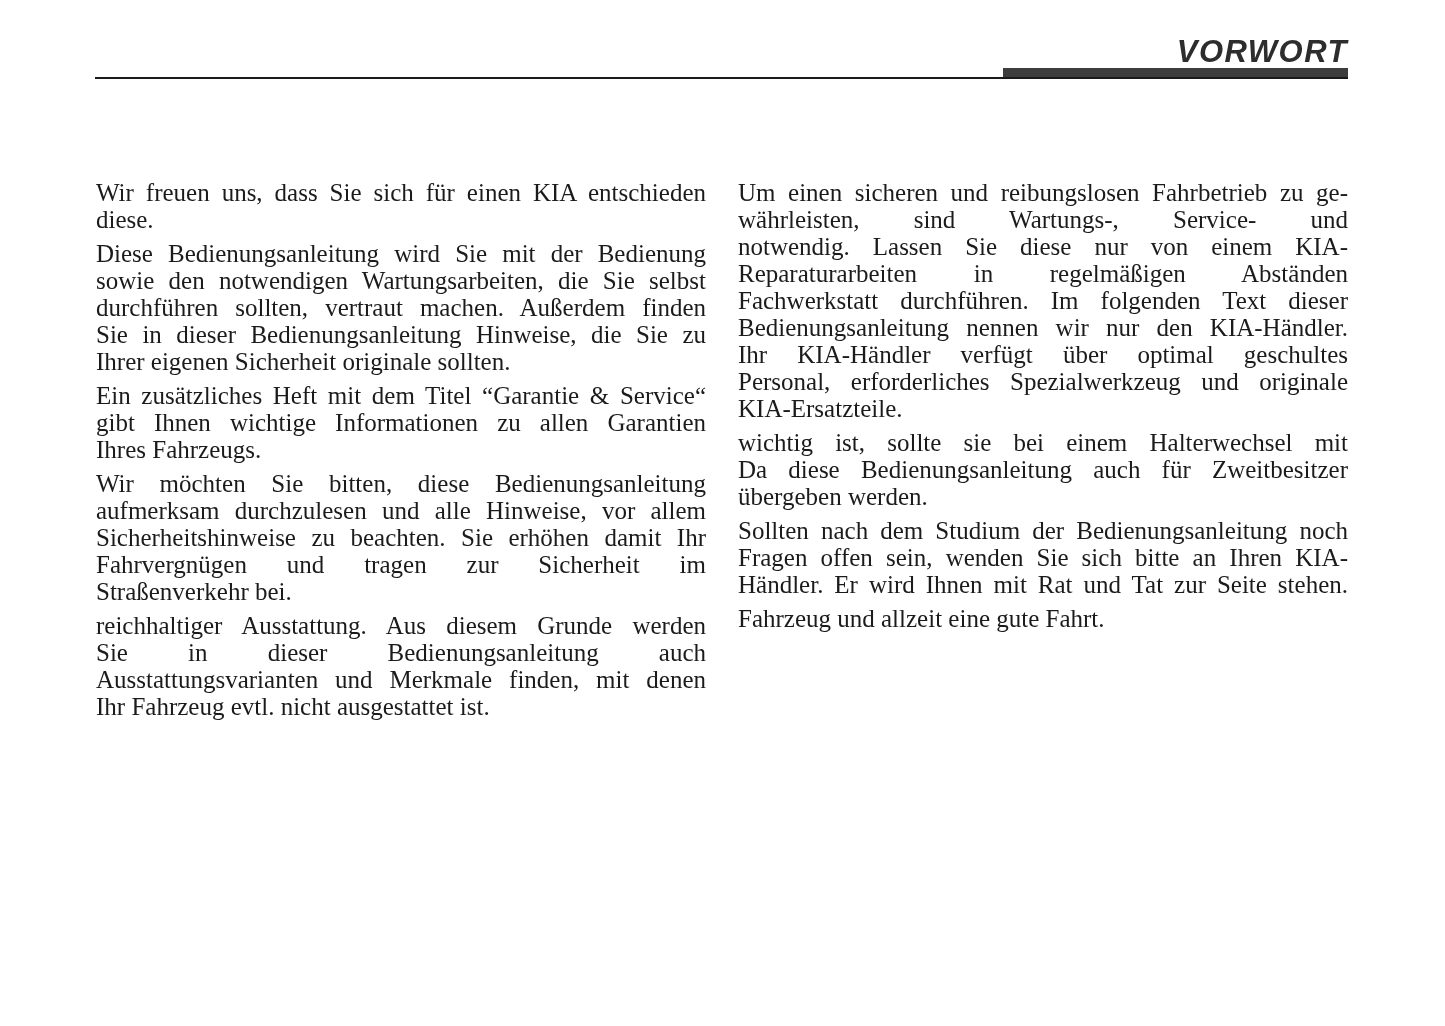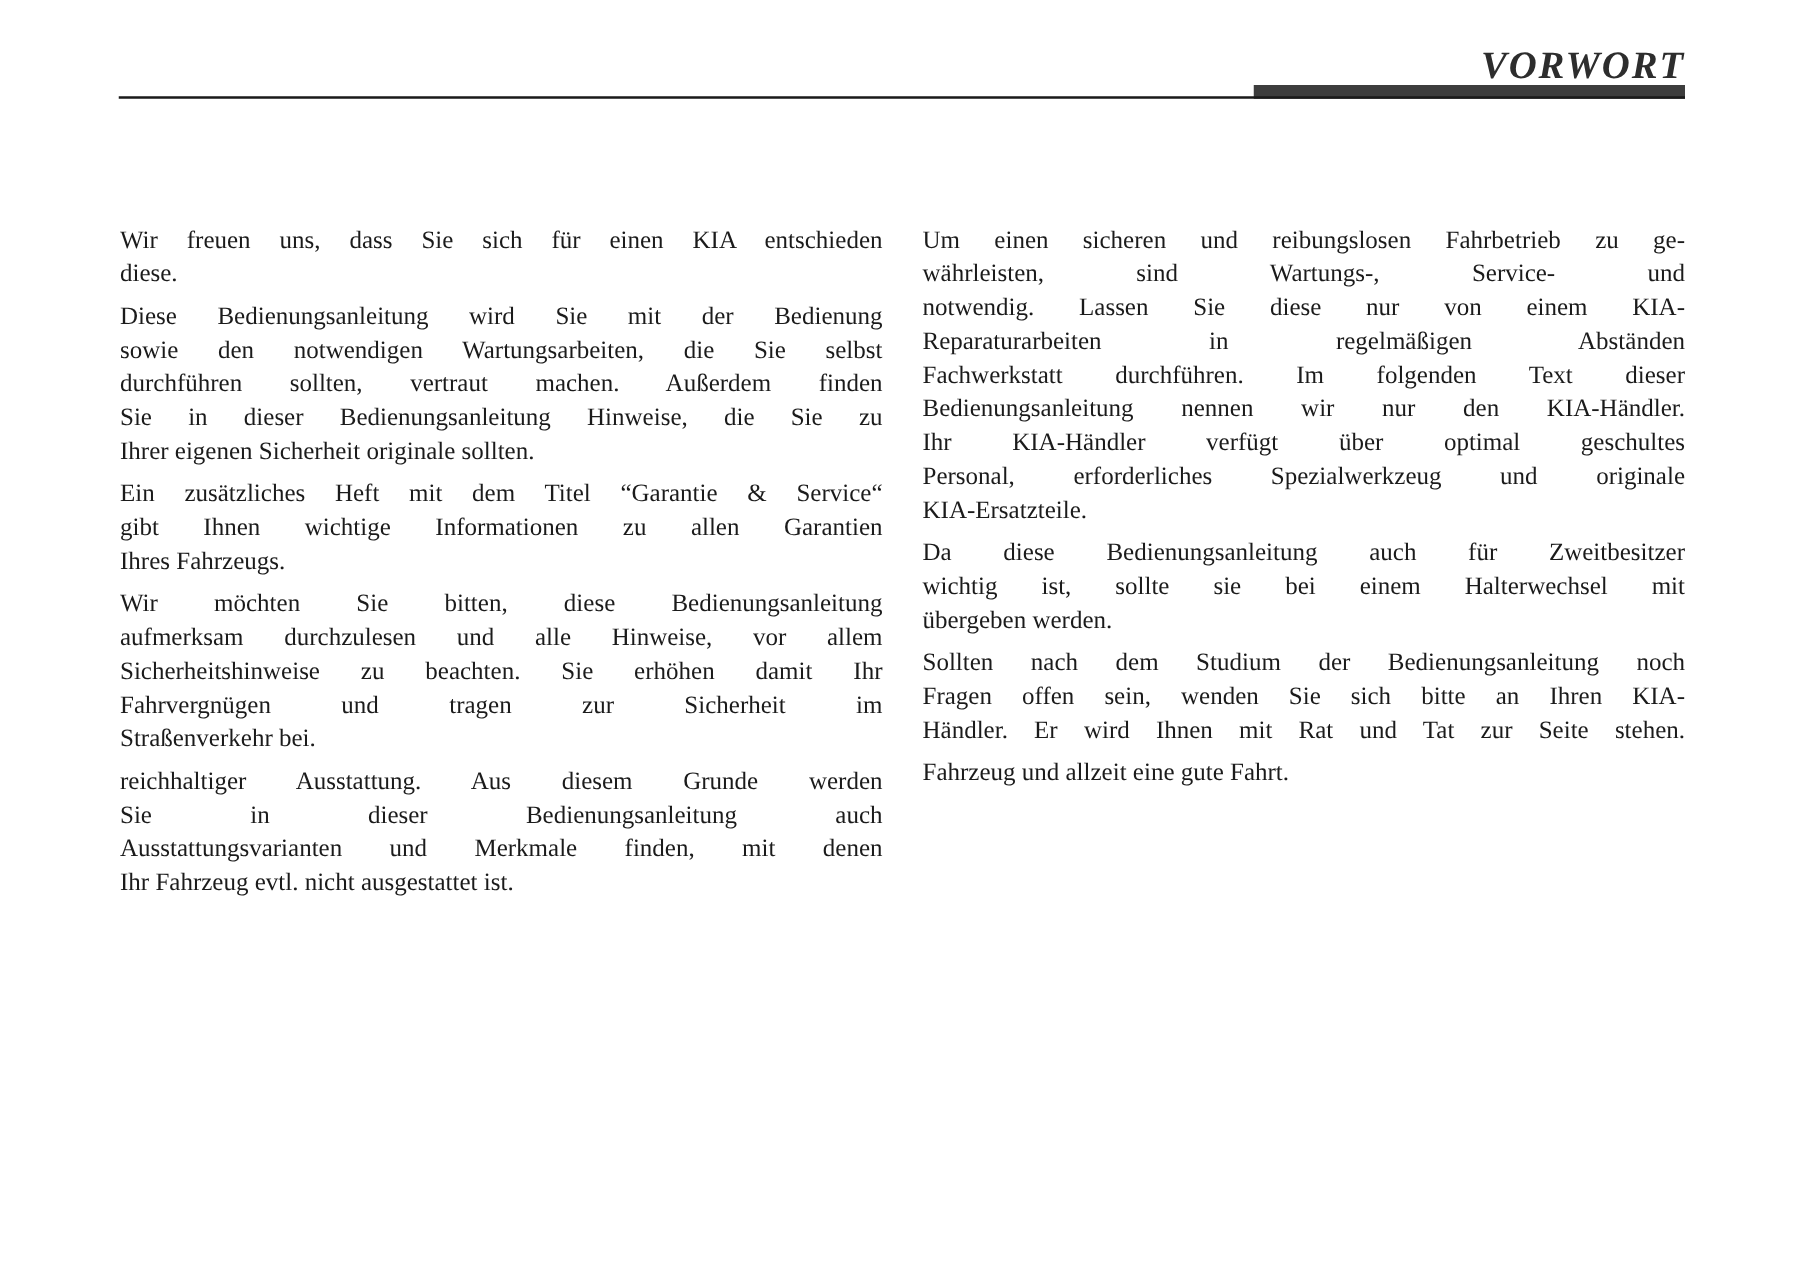--- a/index.html
+++ b/index.html
@@ -15,21 +15,21 @@
     margin: 0 auto;
     background: #ffffff;
     overflow: hidden;
     font-family: "Liberation Serif", "DejaVu Serif", serif;
     color: #1b1b1b;
   }
   .page-title {
     position: absolute;
     top: 36px;
     right: 97px;
-    font-family: Liberation Serif, serif;
+    font-family: Liberation Sans, sans-serif;
     font-weight: bold;
     font-style: italic;
     font-size: 31px;
     letter-spacing: 1.5px;
     color: #2d2d2d;
     line-height: 1;
     white-space: nowrap;
   }
   .header-rule-thin {
     position: absolute;
@@ -54,21 +54,21 @@
     display: flex;
     gap: 32px;
   }
   .column {
     width: 610px;
   }
   .para {
     margin: 0 0 7px 0;
   }
   .line {
-    font-size: 20px;
+    font-size: 25px;
     line-height: 27px;
     white-space: nowrap;
     text-align: justify;
     text-align-last: justify;
   }
   .line.flush-left {
     text-align-last: left;
     white-space: normal;
   }
 </style>
@@ -120,22 +120,22 @@
           <div class="line">währleisten, sind Wartungs-, Service- und</div>
           <div class="line">notwendig. Lassen Sie diese nur von einem KIA-</div>
           <div class="line">Reparaturarbeiten in regelmäßigen Abständen</div>
           <div class="line">Fachwerkstatt durchführen. Im folgenden Text dieser</div>
           <div class="line">Bedienungsanleitung nennen wir nur den KIA-Händler.</div>
           <div class="line">Ihr KIA-Händler verfügt über optimal geschultes</div>
           <div class="line">Personal, erforderliches Spezialwerkzeug und originale</div>
           <div class="line flush-left">KIA-Ersatzteile.</div>
         </div>
         <div class="para">
+          <div class="line">wichtig ist, sollte sie bei einem Halterwechsel mit</div>
           <div class="line">Da diese Bedienungsanleitung auch für Zweitbesitzer</div>
-          <div class="line">wichtig ist, sollte sie bei einem Halterwechsel mit</div>
           <div class="line flush-left">übergeben werden.</div>
         </div>
         <div class="para">
           <div class="line">Sollten nach dem Studium der Bedienungsanleitung noch</div>
           <div class="line">Fragen offen sein, wenden Sie sich bitte an Ihren KIA-</div>
           <div class="line">Händler. Er wird Ihnen mit Rat und Tat zur Seite stehen.</div>
         </div>
         <div class="para">
           <div class="line flush-left">Fahrzeug und allzeit eine gute Fahrt.</div>
         </div>

